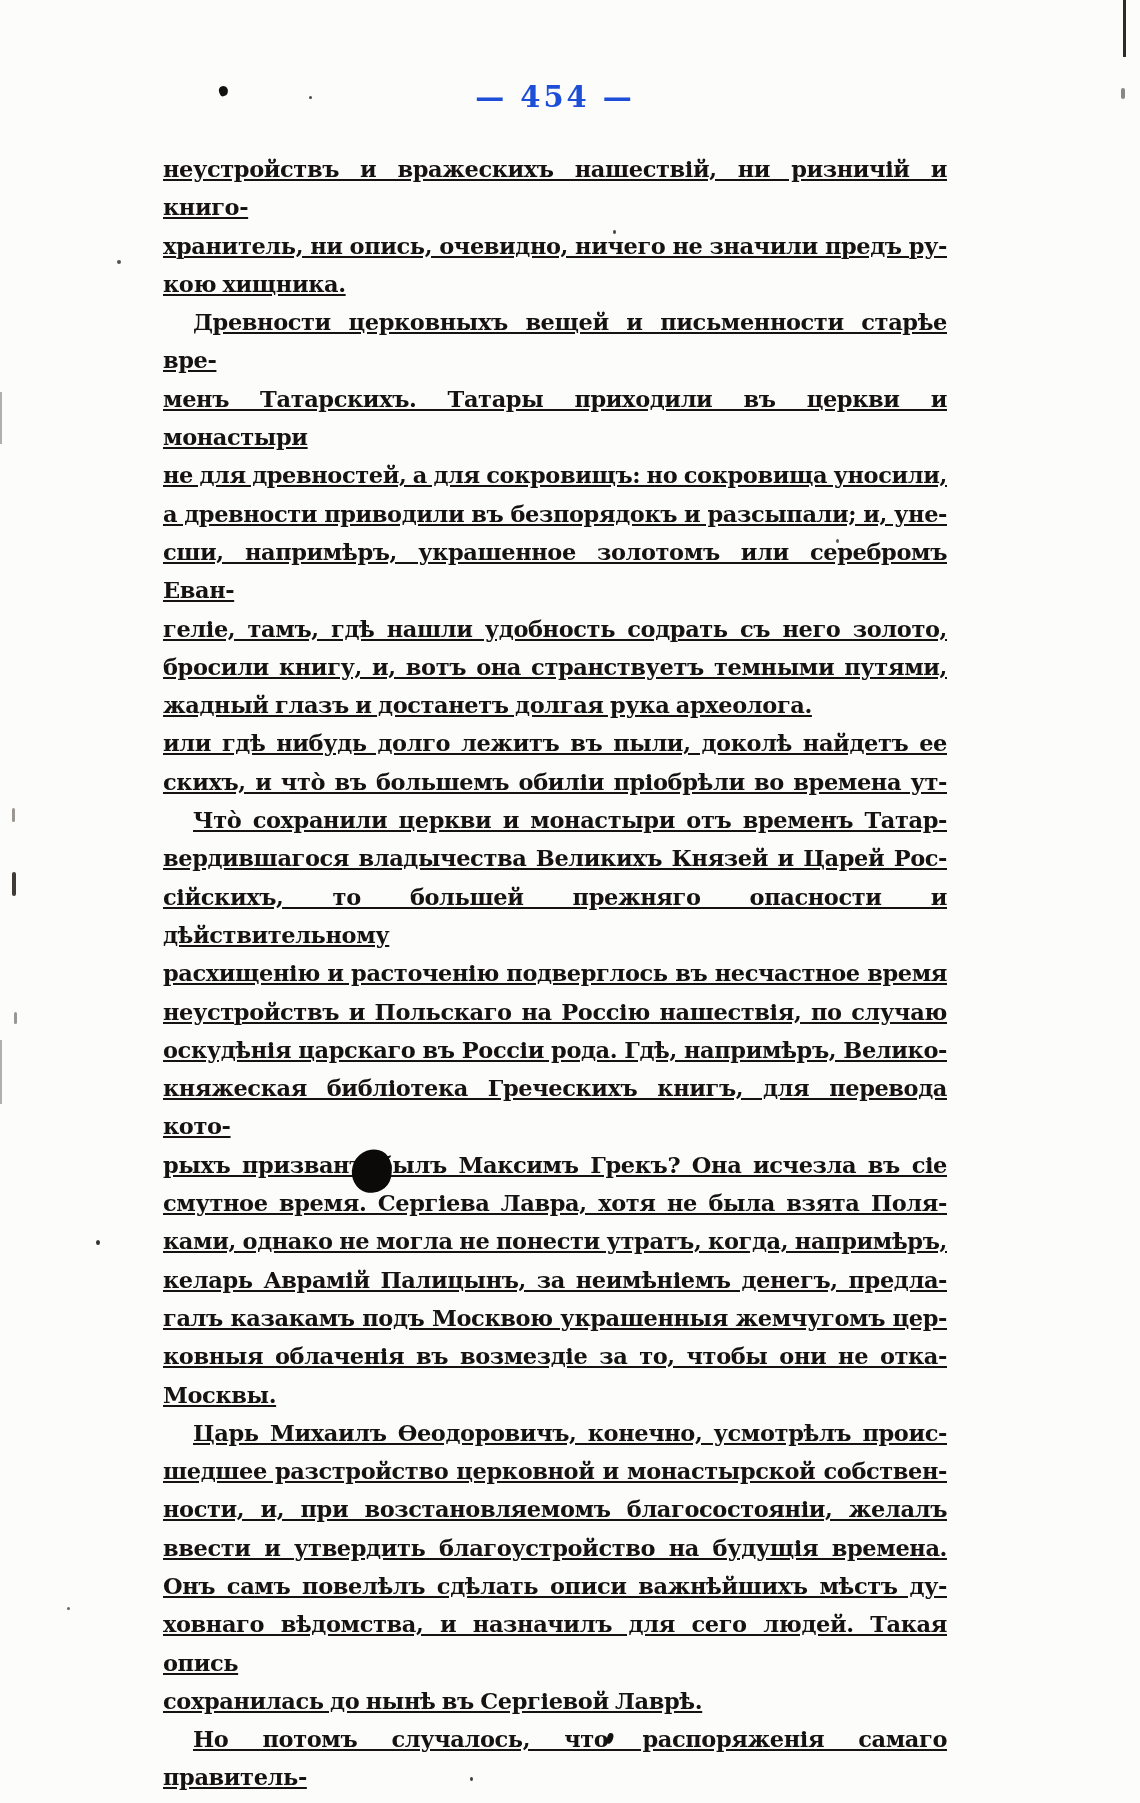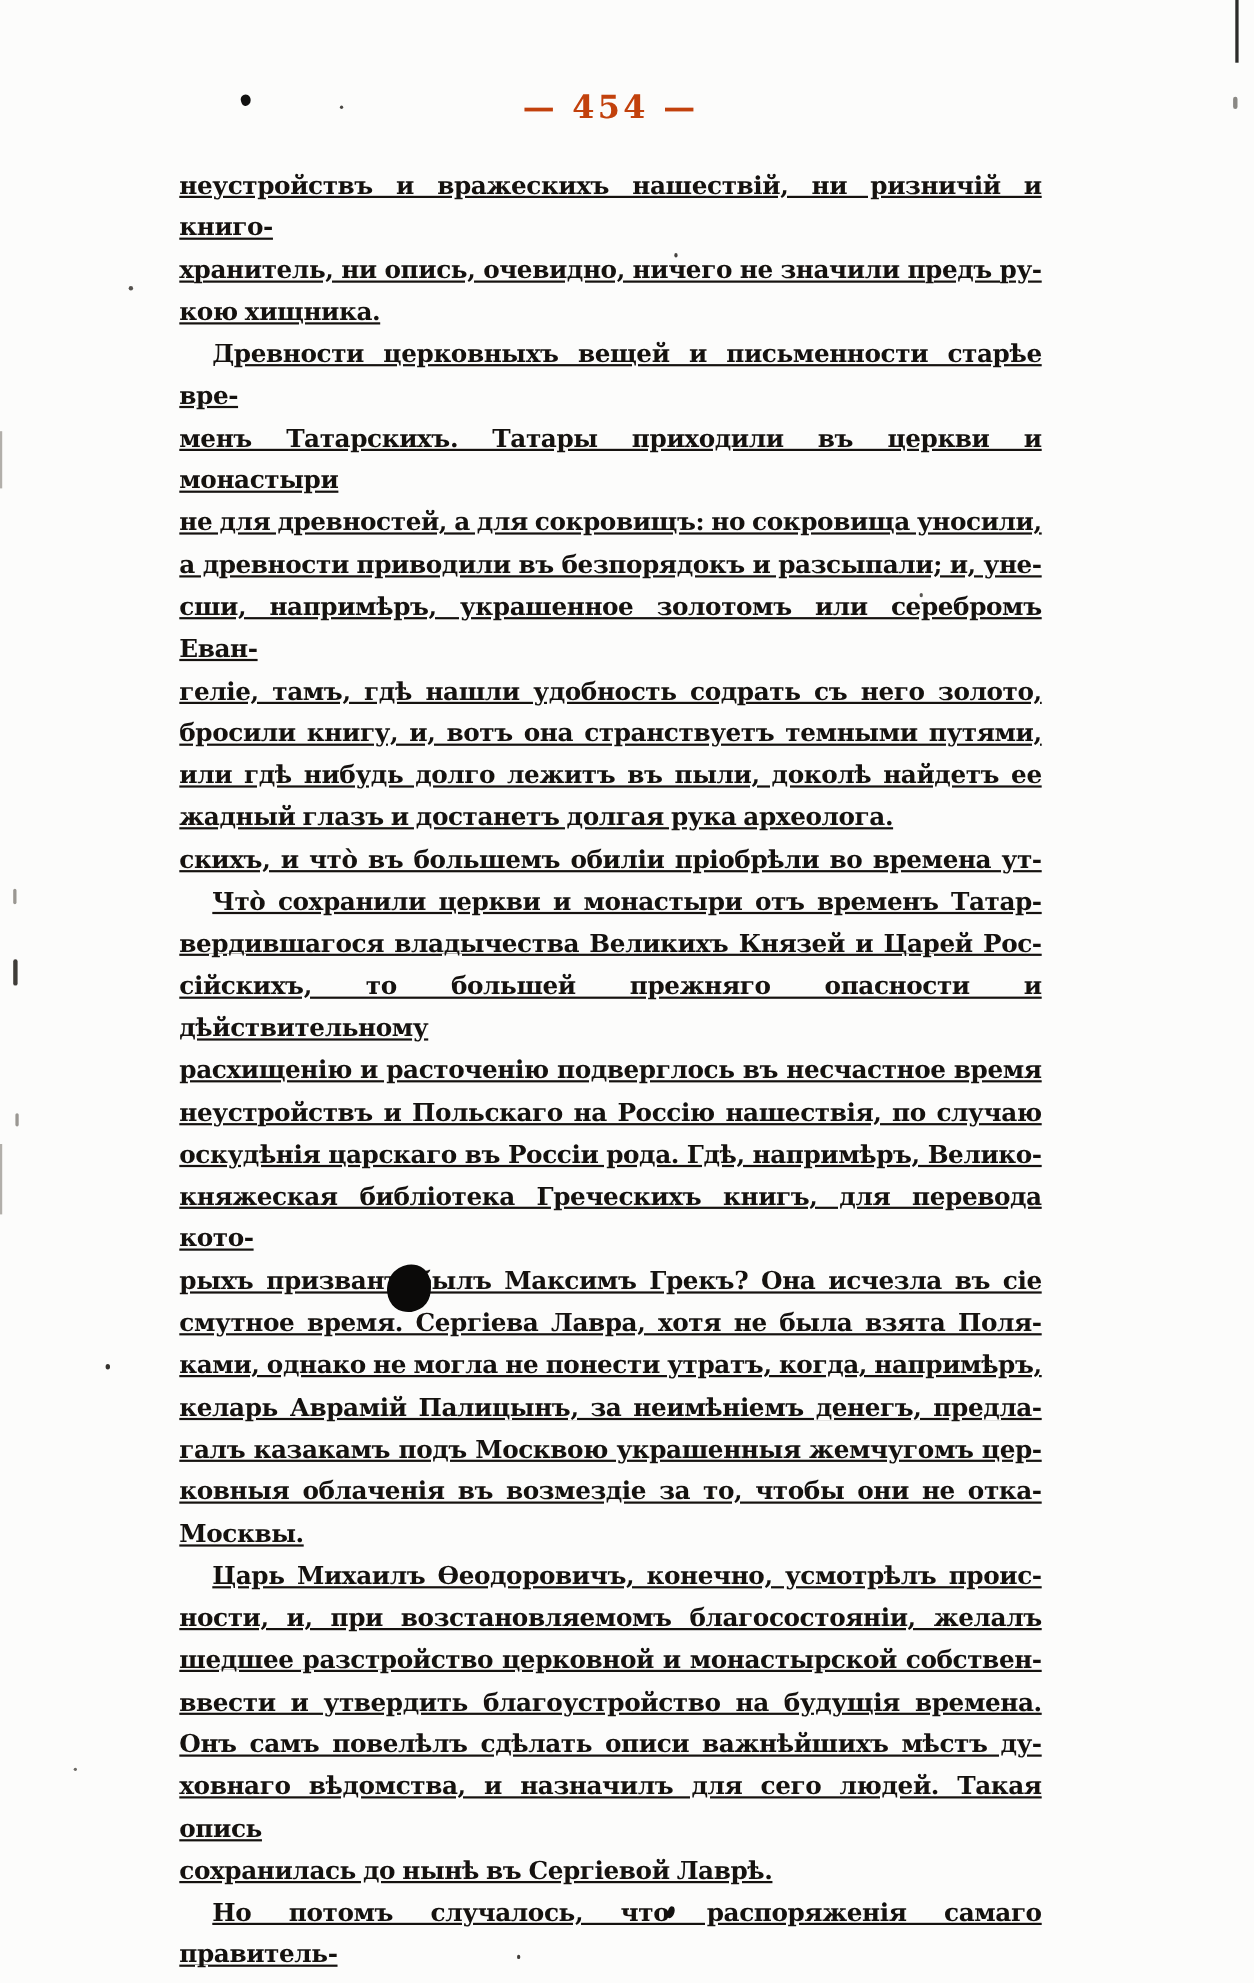--- a/index.html
+++ b/index.html
@@ -14,21 +14,21 @@
     font-weight: bold;
   }
   .page-number {
     position: absolute;
     top: 80px;
     left: 163px;
     width: 784px;
     text-align: center;
     font-size: 29px;
     letter-spacing: 3px;
-    color: #c2410c;
+    color: #1d4ed8;
   }
   .text-block {
     position: absolute;
     top: 150px;
     left: 163px;
     width: 784px;
     font-size: 22.5px;
     line-height: 38.3px;
     letter-spacing: -0.4px;
     word-spacing: -1px;
@@ -85,22 +85,22 @@
     </p>
 
     <p class="para">
       <span class="line ind">Древности церковныхъ вещей и письменности старѣе вре-</span>
       <span class="line">менъ Татарскихъ. Татары приходили въ церкви и монастыри</span>
       <span class="line">не для древностей, а для сокровищъ: но сокровища уносили,</span>
       <span class="line">а древности приводили въ безпорядокъ и разсыпали; и, уне-</span>
       <span class="line">сши, напримѣръ, украшенное золотомъ или серебромъ Еван-</span>
       <span class="line">геліе, тамъ, гдѣ нашли удобность содрать съ него золото,</span>
       <span class="line">бросили книгу, и, вотъ она странствуетъ темными путями,</span>
+      <span class="line end">жадный глазъ и достанетъ долгая рука археолога.</span>
       <span class="line">или гдѣ нибудь долго лежитъ въ пыли, доколѣ найдетъ ее</span>
-      <span class="line end">жадный глазъ и достанетъ долгая рука археолога.</span>
     </p>
 
     <p class="para">
       <span class="line">скихъ, и что̀ въ большемъ обиліи пріобрѣли во времена ут-</span>
       <span class="line ind">Что̀ сохранили церкви и монастыри отъ временъ Татар-</span>
       <span class="line">вердившагося владычества Великихъ Князей и Царей Рос-</span>
       <span class="line">сійскихъ, то большей прежняго опасности и дѣйствительному</span>
       <span class="line">расхищенію и расточенію подверглось въ несчастное время</span>
       <span class="line">неустройствъ и Польскаго на Россію нашествія, по случаю</span>
       <span class="line">оскудѣнія царскаго въ Россіи рода. Гдѣ, напримѣръ, Велико-</span>
@@ -109,22 +109,22 @@
       <span class="line">смутное время. Сергіева Лавра, хотя не была взята Поля-</span>
       <span class="line">ками, однако не могла не понести утратъ, когда, напримѣръ,</span>
       <span class="line">келарь Аврамій Палицынъ, за неимѣніемъ денегъ, предла-</span>
       <span class="line">галъ казакамъ подъ Москвою украшенныя жемчугомъ цер-</span>
       <span class="line">ковныя облаченія въ возмездіе за то, чтобы они не отка-</span>
       <span class="line end">Москвы.</span>
     </p>
 
     <p class="para">
       <span class="line ind">Царь Михаилъ Ѳеодоровичъ, конечно, усмотрѣлъ проис-</span>
+      <span class="line">шедшее разстройство церковной и монастырской собствен-</span>
       <span class="line">ности, и, при возстановляемомъ благосостояніи, желалъ</span>
-      <span class="line">шедшее разстройство церковной и монастырской собствен-</span>
       <span class="line">ввести и утвердить благоустройство на будущія времена.</span>
       <span class="line">Онъ самъ повелѣлъ сдѣлать описи важнѣйшихъ мѣстъ ду-</span>
       <span class="line">ховнаго вѣдомства, и назначилъ для сего людей. Такая опись</span>
       <span class="line end">сохранилась до нынѣ въ Сергіевой Лаврѣ.</span>
     </p>
 
     <p class="para">
       <span class="line ind">Но потомъ случалось, что распоряженія самаго правитель-</span>
 
     </p>

